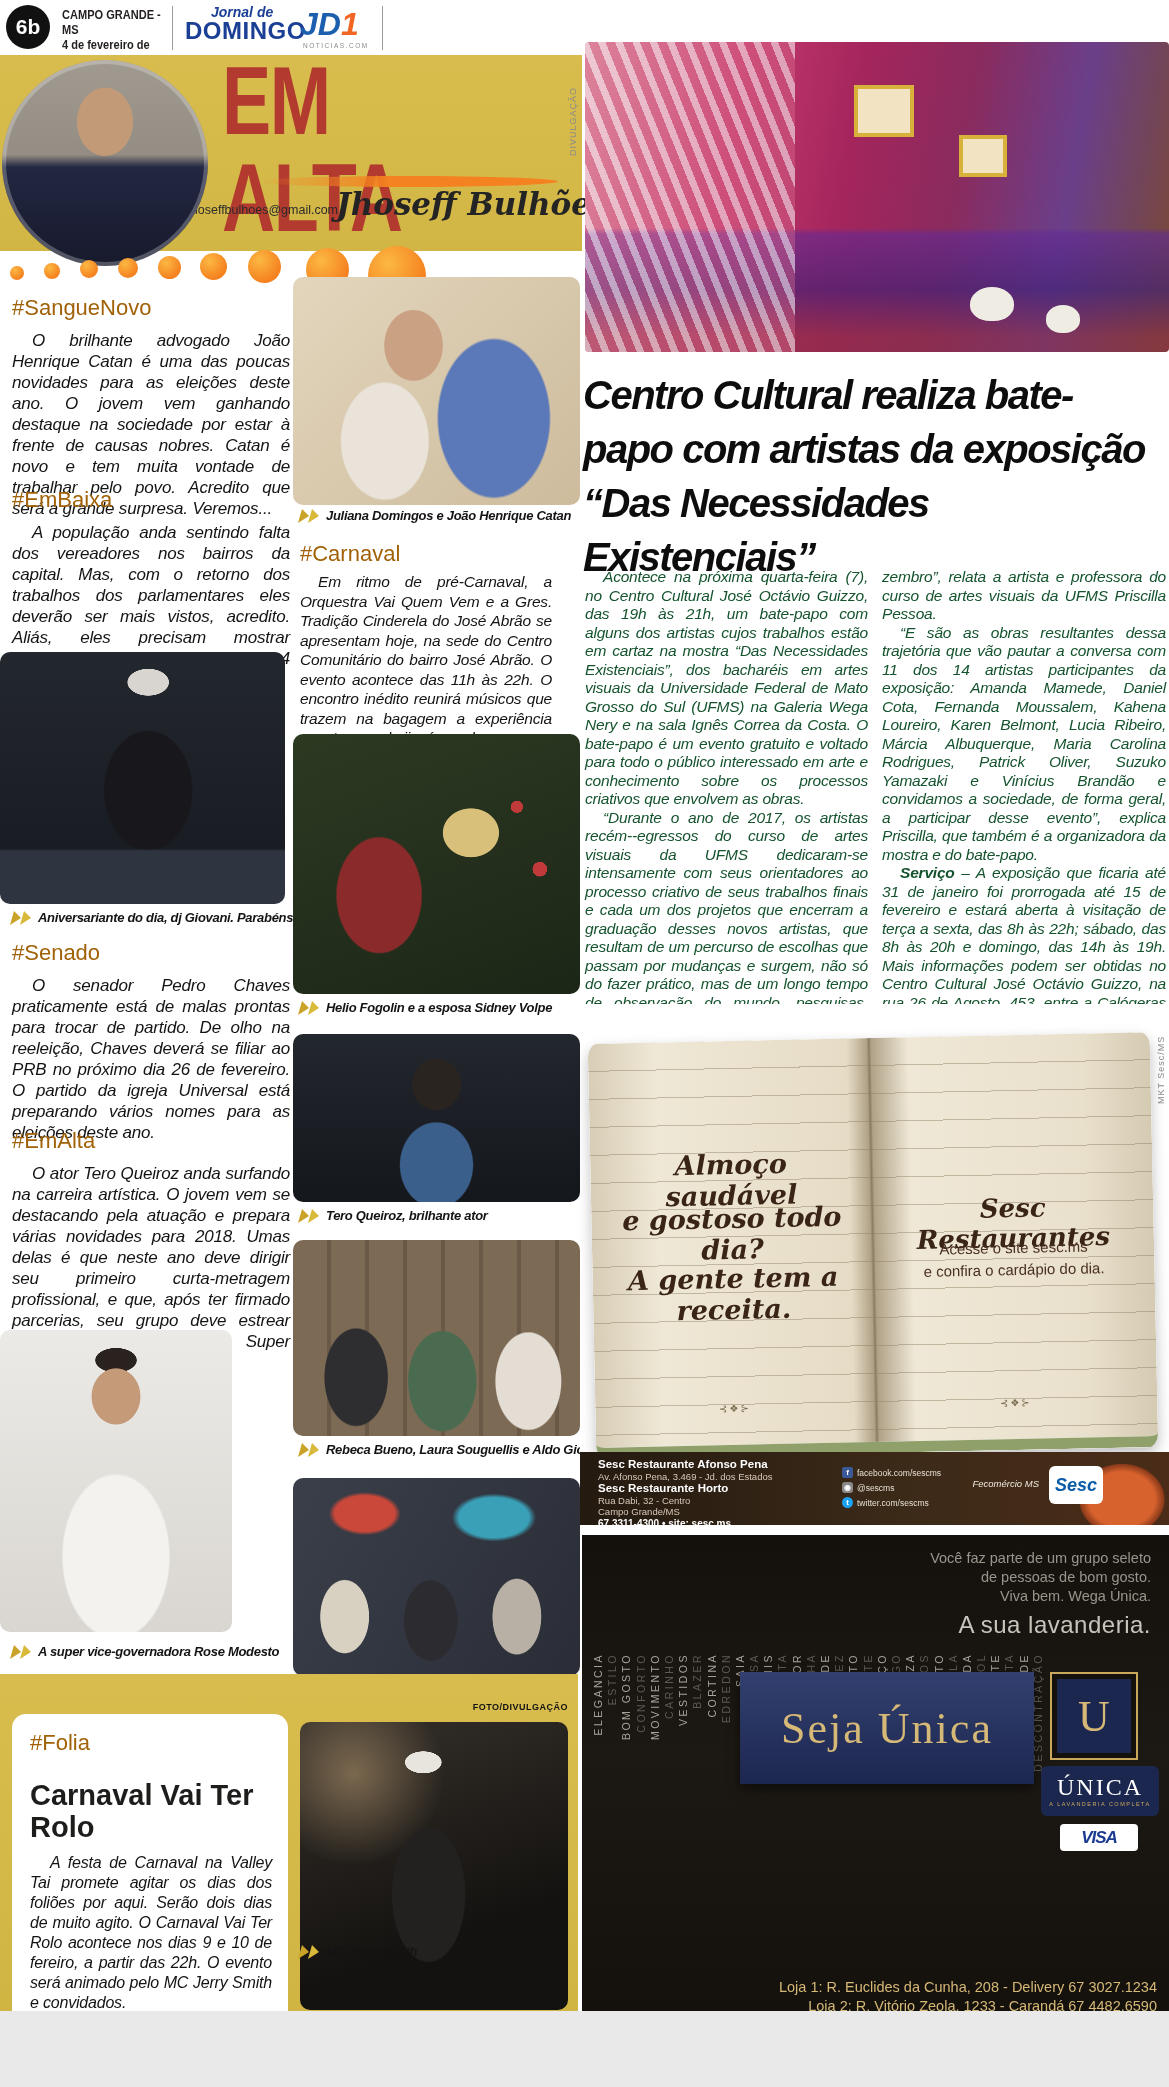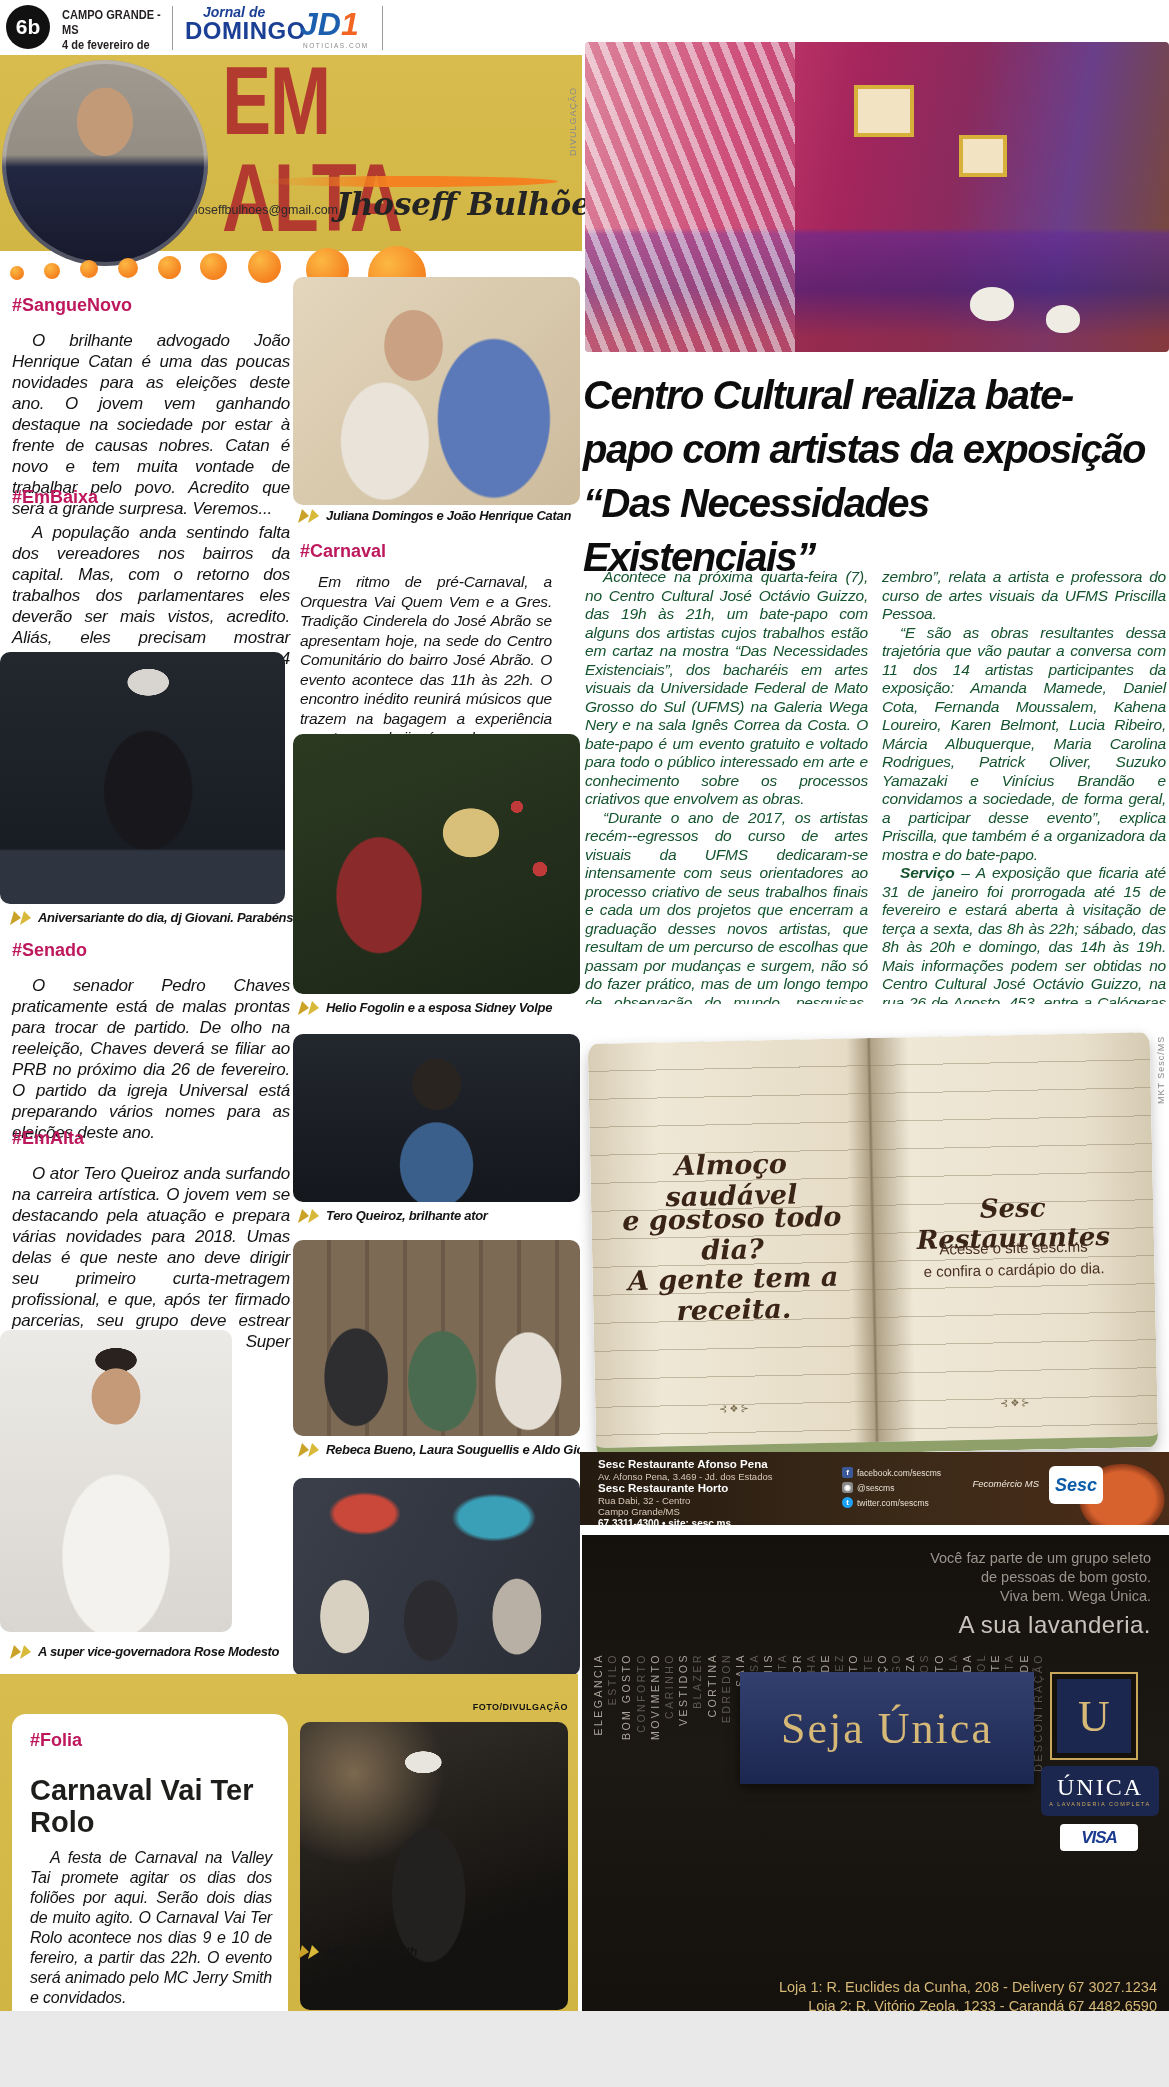--- a/index.html
+++ b/index.html
@@ -7,42 +7,42 @@
         font-family:"Liberation Sans",sans-serif;color:#141414;}
   .abs{position:absolute;}
   .ph{border-radius:10px;}
   
   .badge{left:6px;top:5px;width:44px;height:44px;border-radius:50%;background:#111;
          color:#fff;font-weight:bold;font-size:21px;display:flex;align-items:center;justify-content:center;}
   .hdr-loc{left:62px;top:8px;width:110px;font-weight:bold;font-size:12px;line-height:15px;
            transform:scaleX(.92);transform-origin:left;color:#231f20;}
   .vrule{width:1px;background:#9a9a9a;}
   .masthead{left:185px;top:5px;color:#1b3f94;line-height:1;}
-  .m-top{font-style:italic;font-weight:bold;font-size:14px;display:block;margin-left:18px;}
+  .m-top{font-style:italic;font-weight:bold;font-size:14px;display:block;margin-left:26px;}
   .m-main{font-weight:bold;font-size:24px;letter-spacing:.5px;}
   .jd1{left:300px;top:8px;font-style:italic;font-weight:bold;font-size:32px;line-height:1;}
   .jd1 .jd{color:#1b5fae;} .jd1 .one{color:#f26522;}
   .jd1-sub{left:303px;top:42px;font-size:6.5px;letter-spacing:1.5px;color:#8a8a8a;}
   
   .goldband{left:0;top:55px;width:582px;height:196px;background:linear-gradient(180deg,#d8bd4e,#d2b645);}
   .colphoto{left:2px;top:60px;width:206px;height:206px;border-radius:50%;
     background:
       radial-gradient(46px 56px at 50% 30%,#c29a77 0 60%,transparent 62%),
       linear-gradient(180deg,#a09a90 0%,#948d83 46%,#222742 52%,#171a2c 100%);
     box-shadow:0 0 0 4px rgba(255,255,255,.25) inset;}
   .em-alta{left:222px;top:52px;width:350px;font-weight:bold;font-size:97px;line-height:1;
            color:#b23a2e;transform:scaleX(.76);transform-origin:left top;letter-spacing:-2px;}
   .swoosh{left:258px;top:176px;width:300px;height:11px;border-radius:50%;
           background:linear-gradient(to left,#f58220 55%,rgba(245,130,32,0));}
   .em-email{left:188px;top:203px;font-size:12.5px;color:#2b2b2b;}
   .em-author{left:336px;top:186px;font-family:"DejaVu Serif",serif;font-style:italic;font-weight:bold;
              font-size:31px;color:#242424;}
   .dot{border-radius:50%;background:radial-gradient(circle at 35% 30%,#fcb843,#f58220 70%);}
   
-  .h-tag{font-weight:bold;font-size:18px;color:#be185d;}
+  .h-tag{font-weight:normal;font-size:22px;color:#a16207;}
   .ltxt{font-style:italic;font-size:17px;line-height:21px;text-align:justify;text-indent:20px;
         color:#141414;letter-spacing:-.2px;}
   .mtxt{font-style:italic;font-size:15.5px;line-height:19.5px;text-align:justify;text-indent:18px;
         color:#141414;letter-spacing:-.2px;}
   .cap{display:flex;align-items:center;}
   .chev{display:inline-flex;gap:1px;transform:skewX(-16deg);margin-right:7px;flex:none;}
   .chev i{display:block;width:0;height:0;border-left:9px solid #c9a227;
           border-top:7px solid transparent;border-bottom:7px solid transparent;}
   .chev i:last-child{border-left-color:#d8b93a;}
   .cap-t{font-weight:bold;font-style:italic;font-size:13px;letter-spacing:-.3px;white-space:nowrap;}

